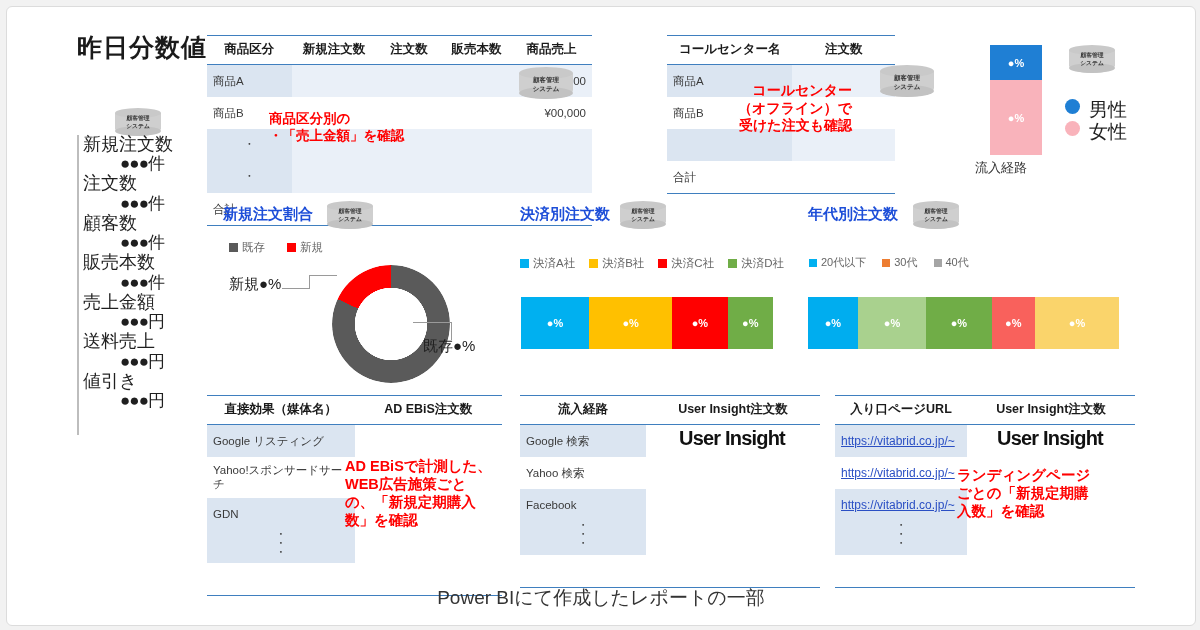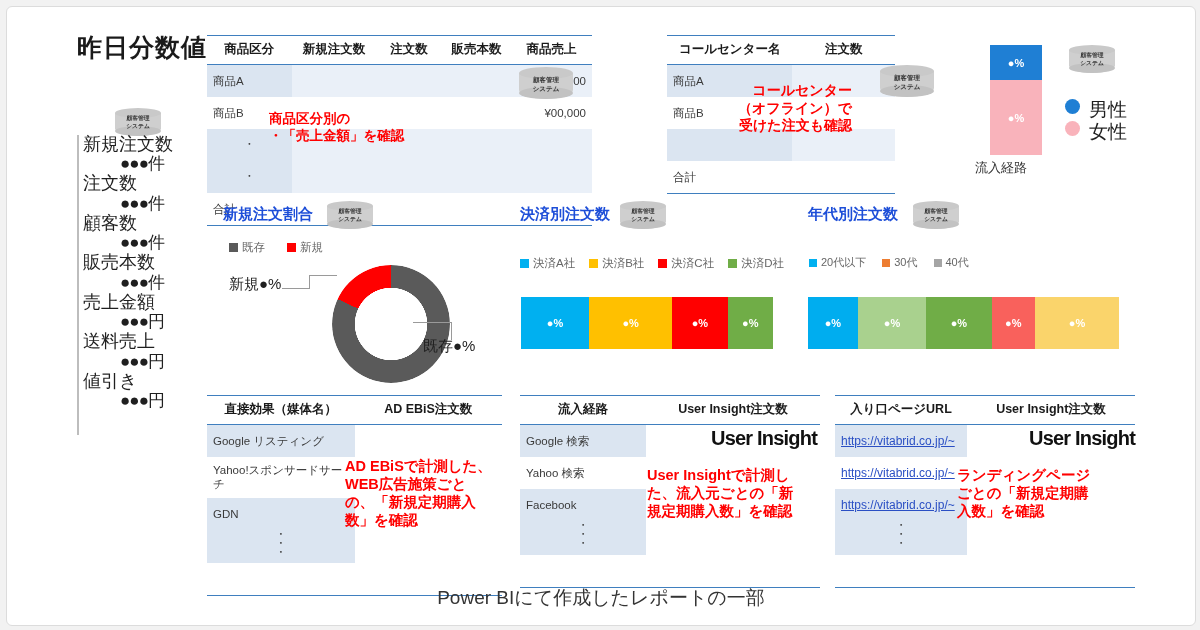--- a/index.html
+++ b/index.html
@@ -84,21 +84,21 @@
     font-size:11px;color:#fff;font-weight:bold;}
   #gender-legend{position:absolute;font-size:19px;color:#1f1f1f;line-height:1.15;}
   #gender-legend .row{display:flex;gap:9px;}
   #gender-legend .dot{width:15px;height:15px;border-radius:50%;display:inline-block;}
   #gender-cap{position:absolute;font-size:13px;color:#333;}
 
   
   .logo-adebis{font-size:21px;font-weight:bold;color:#ff2d2d;letter-spacing:-0.5px;
     text-align:center;font-family:"DejaVu Sans",sans-serif;}
   .logo-ui{font-size:20px;font-weight:bold;color:#111;letter-spacing:-0.8px;
-    text-align:right;font-family:"Liberation Sans",sans-serif;}
+    text-align:center;font-family:"Liberation Sans",sans-serif;}
 
   #caption{position:absolute;width:100%;text-align:center;font-size:19px;color:#333;}
 </style>
 </head>
 <body>
 
 <div id="canvas">
 
   <div class="abs ttl-main" style="left:70px;top:24px;">昨日分数値</div>
 
@@ -466,25 +466,20 @@
       </tbody>
       <tfoot>
           <tr>
             <td>&nbsp;</td>
             <td></td>
           </tr>
         </tfoot>
     </table>
   </div>
   <div class="abs logo-ui" style="left:640px;top:420px;width:170px;">User Insight</div>
-  <div class="abs note" style="left:640px;top:459px;font-size:14.5px;">
-    <div>User Insightで計測し</div>
-    <div>た、流入元ごとの「新</div>
-    <div>規定期購入数」を確認</div>
-  </div>
 
   <div class="dt" style="left:828px;top:388px;width:300px;">
     <table>
       <colgroup>
           <col style="width:44%">
           <col style="width:56%">
         </colgroup>
       <thead>
           <tr>
         <th>入り口ページURL</th>

